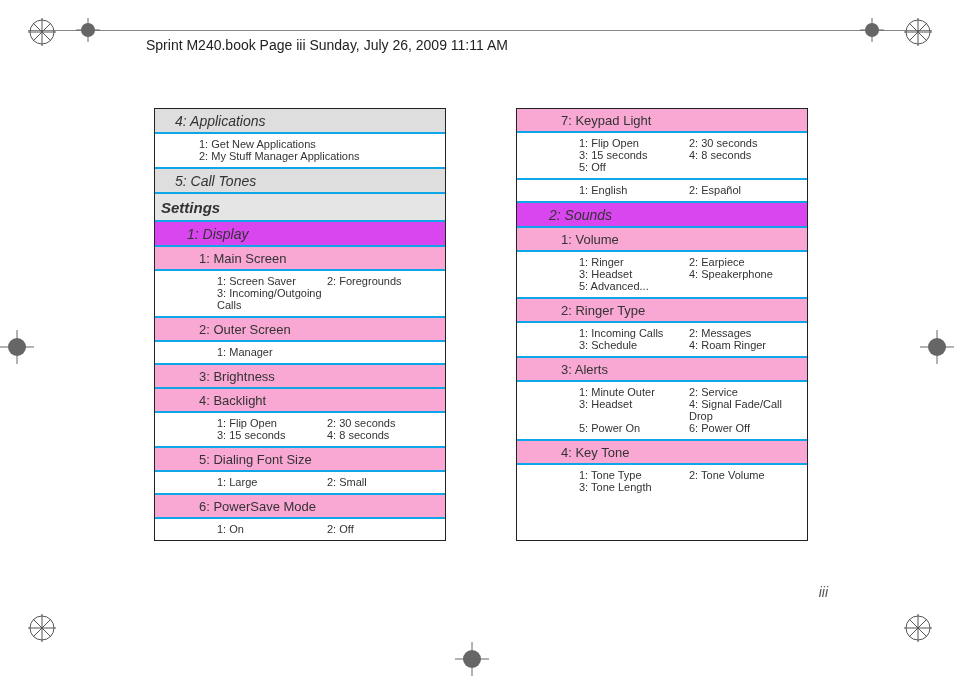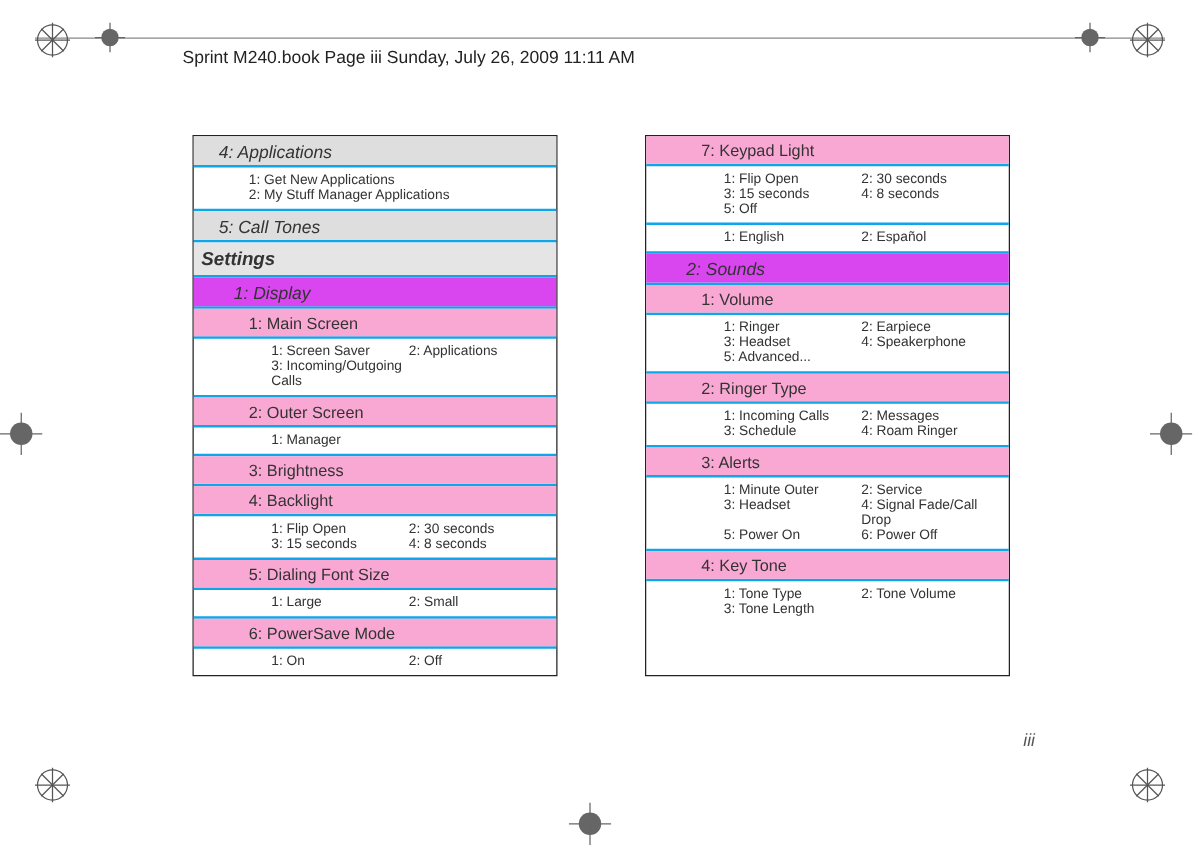--- a/index.html
+++ b/index.html
@@ -133,21 +133,21 @@
         <div class="row">
           <div class="hdr lvl-b">1: Display</div>
         </div>
         <div class="row">
           <div class="hdr lvl-c">1: Main Screen</div>
         </div>
         <div class="row">
           <div class="items pad-d">
             <div class="grid">
               <span>1: Screen Saver</span>
-              <span>2: Applications</span>
+              <span>2: Foregrounds</span>
               <span>3: Incoming/Outgoing Calls</span>
               <span></span>
             </div>
           </div>
         </div>
         <div class="row">
           <div class="hdr lvl-c">2: Outer Screen</div>
         </div>
         <div class="row">
           <div class="items pad-d">

